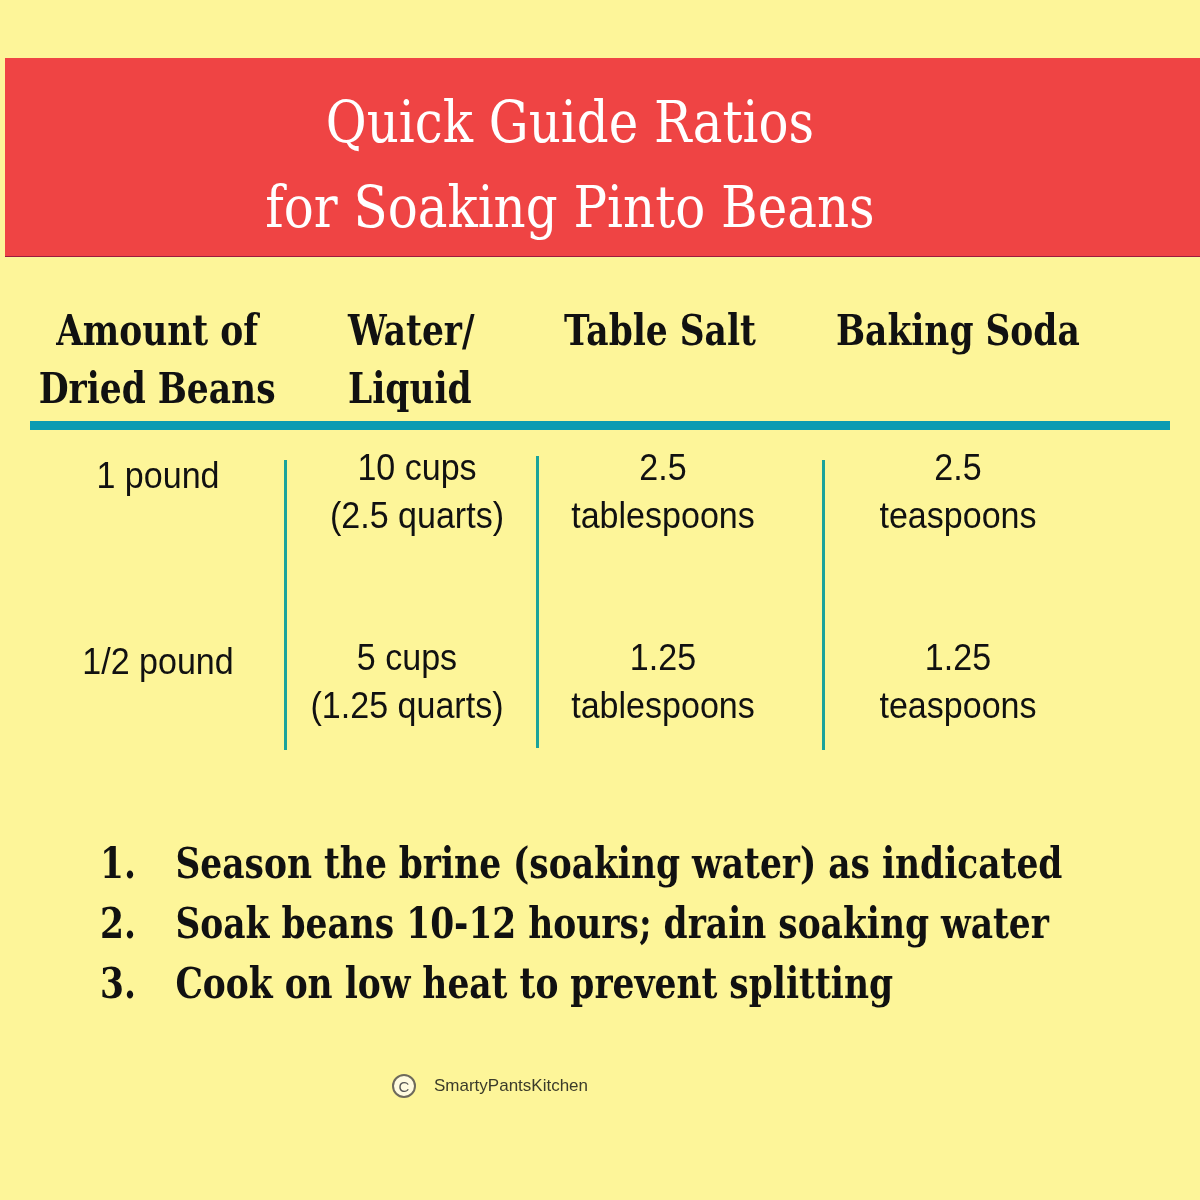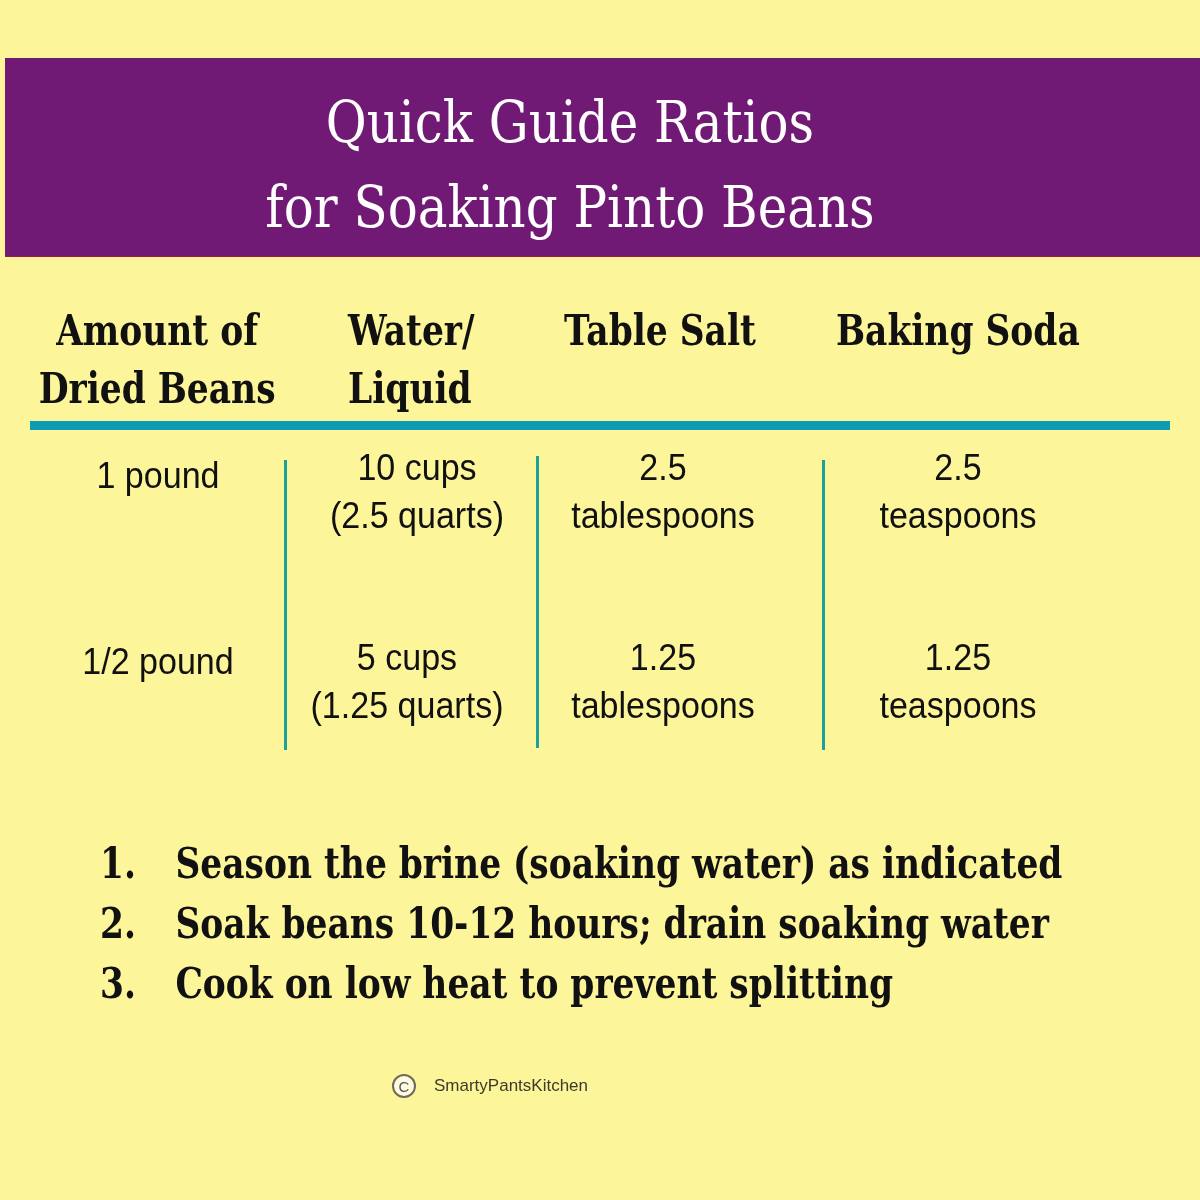--- a/index.html
+++ b/index.html
@@ -7,21 +7,21 @@
     width: 1200px; height: 1200px;
     background: #fdf599;
     position: relative;
     overflow: hidden;
     font-family: "Liberation Sans", sans-serif;
   }
   .banner {
     position: absolute;
     left: 5px; top: 58px;
     width: 1195px; height: 198px;
-    background: #701a75;
+    background: #ef4444;
     border-bottom: 1px solid #9c1a40;
   }
   .banner .t {
     position: absolute;
     left: 0; width: 1130px;
     text-align: center;
     color: #ffffff;
     font-family: "DejaVu Serif", "Liberation Serif", serif;
     font-size: 58px;
     transform: scaleX(0.86);

